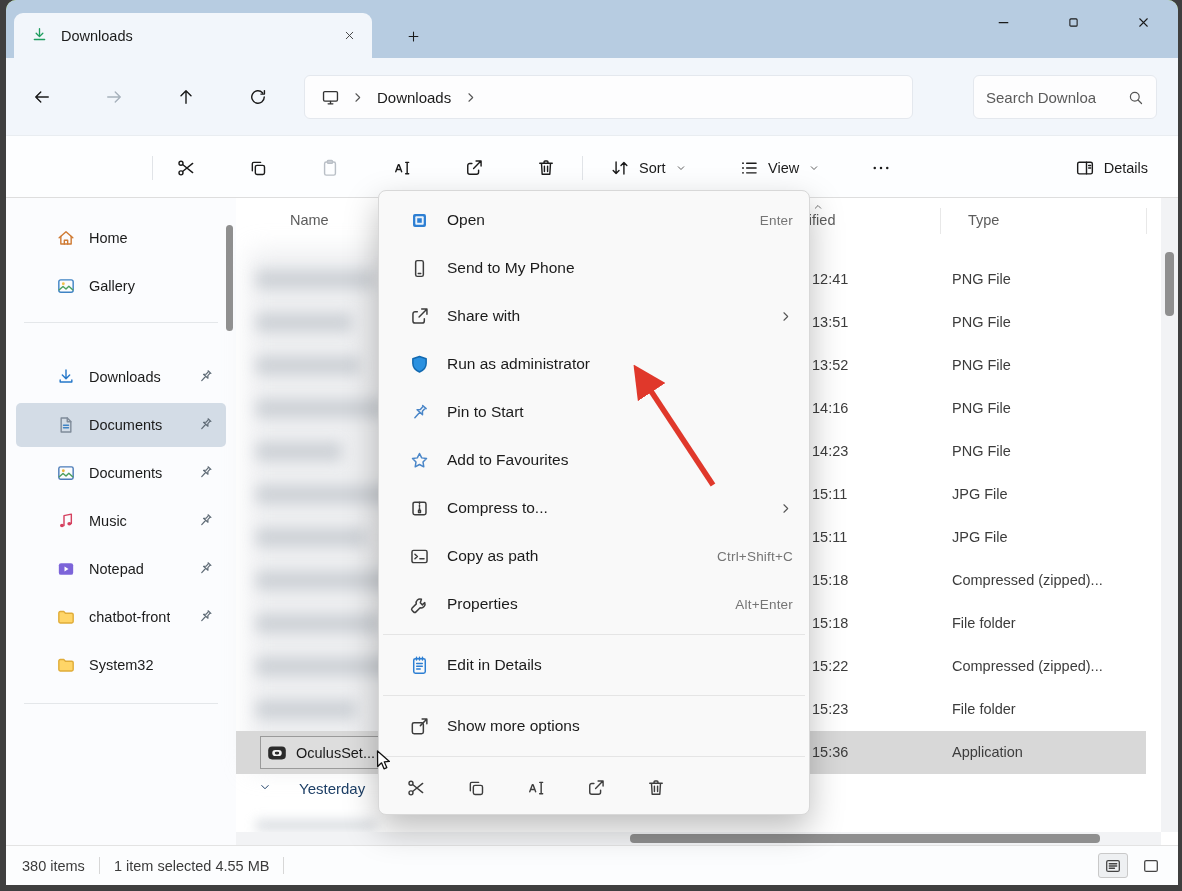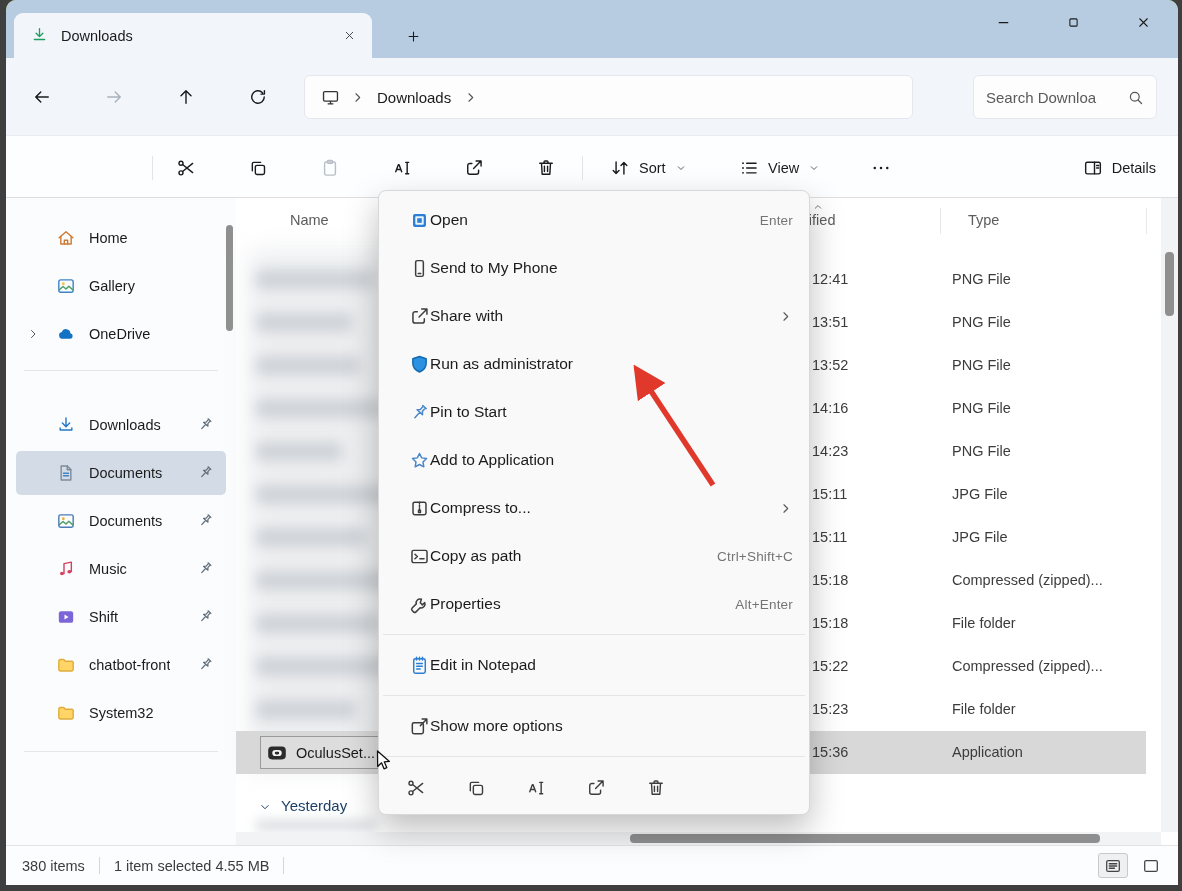--- a/index.html
+++ b/index.html
@@ -69,42 +69,42 @@
   .ch-sep{position:absolute;top:10px;width:1px;height:26px;background:#e8e8e8}
   .ch-sep.a{left:704px}.ch-sep.b{left:910px}
   .fog{position:absolute;left:12px;top:52px;width:160px;height:520px;background:rgba(205,210,216,.35);filter:blur(12px);border-radius:10px}
   .row{position:absolute;left:0;height:43px;width:910px}
   .row.sel{background:#d8d8d8}
   .blur{position:absolute;left:20px;top:12px;height:19px;border-radius:4px;background:#c3c8ce;filter:blur(7px);opacity:.75}
   .cell-t{position:absolute;left:576px;top:0;line-height:43px;font-size:14.5px;color:#3c3c3c}
   .cell-ty{position:absolute;left:716px;top:0;line-height:43px;font-size:14.5px;color:#3c3c3c}
   .filechip{position:absolute;left:24px;top:5px;height:33px;display:flex;align-items:center;gap:8px;padding:0 10px 0 5px;border:1px solid #9a9a9a;font-size:14.5px;background:rgba(255,255,255,.15)}
   .oc-ic{width:22px;height:22px}
-  .group-row{position:absolute;left:0;top:582px;height:34px;display:flex;align-items:flex-end;gap:9px;padding-left:22px;color:#1d3f66;font-size:15px}
+  .group-row{position:absolute;left:0;top:582px;height:34px;display:flex;align-items:flex-start;gap:27px;padding-left:22px;color:#1d3f66;font-size:15px}
   .group-chev{width:14px;height:14px;color:#1d3f66}
   .blur2{position:absolute;left:20px;top:622px;width:120px;height:11px;background:#c9ced4;filter:blur(6px);opacity:.7}
   .vscroll{position:absolute;right:0;top:0;width:17px;height:634px;background:#f2f3f5}
   .vthumb{position:absolute;left:4px;top:54px;width:9px;height:64px;border-radius:4px;background:#8f8f8f}
   .hscroll{position:absolute;left:0;bottom:0;height:13px;width:925px;background:#f2f3f5}
   .hthumb{position:absolute;left:394px;top:2px;height:9px;width:470px;border-radius:4px;background:#8f8f8f}
 
   
   .statusbar{position:absolute;left:0;top:845px;width:100%;height:40px;background:#fcfdfe;border-top:1px solid #e3e3e3;display:flex;align-items:center;padding:0 12px 0 16px;font-size:14.5px;color:#3c3c3c}
   .sb-sep{width:1px;height:17px;background:#d7d7d7;margin:0 14px}
   .sb-size{margin-left:4px}
   .sb-right{margin-left:auto;display:flex;gap:8px}
   .sb-btn{width:30px;height:25px;display:flex;align-items:center;justify-content:center;color:#444;border-radius:3px}
   .sb-btn.active{background:#eef0f2;border:1px solid #c9c9c9}
   .sb-btn span{width:18px;height:18px}
 
   
   .ctx{position:absolute;left:378px;top:190px;width:432px;background:#f9f9f9;border:1px solid #d8d8d8;border-radius:8px;box-shadow:0 14px 34px rgba(0,0,0,.26);padding:5px 0 8px;z-index:50}
   .ctx-item{height:48px;display:flex;align-items:center;padding:0 16px 0 30px;font-size:15.5px;border-radius:4px}
   .ctx-ic{width:21px;height:21px;flex:none;color:#3d3d3d}
-  .ctx-lbl{flex:1}
+  .ctx-lbl{margin-left:17px;flex:1}
   .ctx-sc{font-size:13.5px;color:#757575;letter-spacing:.2px}
   .ctx-chev{width:15px;height:15px;color:#555}
   .ctx-sep{height:1px;background:#e5e5e5;margin:6px 4px}
   .ctx-row{display:flex;align-items:center;padding:9px 0 2px 21px}
   .ctx-rowbtn{width:32px;height:32px;margin-right:28px;display:flex;align-items:center;justify-content:center;color:#3d3d3d;border-radius:4px}
   .ctx-rowbtn span{width:20px;height:20px}
 
   .red-arrow{position:absolute;left:615px;top:352px;z-index:60}
   .cursor{position:absolute;left:372px;top:748px;width:22px;height:26px;z-index:70}
 </style>
@@ -302,21 +302,21 @@
     </div>
     <div class="tbtn icononly" style="left:853px">
         <span class="tb-ic" data-icon="more">
           <svg viewBox="0 0 24 24" fill="none" stroke="currentColor" stroke-width="1.7" stroke-linecap="round" stroke-linejoin="round">
             <circle cx="4.5" cy="12" r="1.5" fill="currentColor" stroke="none"></circle>
             <circle cx="12" cy="12" r="1.5" fill="currentColor" stroke="none"></circle>
             <circle cx="19.5" cy="12" r="1.5" fill="currentColor" stroke="none"></circle>
           </svg>
         </span>
       </div>
-    <div class="tbtn" style="right:12px">
+    <div class="tbtn" style="right:20px">
       <span class="tb-ic" data-icon="pane">
           <svg viewBox="0 0 24 24" fill="none" stroke="currentColor" stroke-width="1.7" stroke-linecap="round" stroke-linejoin="round">
             <rect x="3.2" y="5" width="17.6" height="14" rx="2"></rect>
             <path d="M13.8 5v14M16.4 9h2.4M16.4 12h2.4"></path>
           </svg>
         </span>
       <span>Details</span>
     </div>
   </div>
 
@@ -336,33 +336,20 @@
     <div class="side-item">
       <span class="side-ic" data-icon="gallery">
           <svg viewBox="0 0 24 24" fill="none" stroke="currentColor" stroke-width="1.7" stroke-linecap="round" stroke-linejoin="round">
             <rect x="3.4" y="4.6" width="17.2" height="14.8" rx="2.4" stroke="#3f83c4"></rect>
             <circle cx="8.8" cy="9.3" r="1.7" fill="#f2c14e" stroke="none"></circle>
             <path d="M4 16.6l4.4-4 3.6 3.1 3.4-3.4 4.6 4.3" stroke="#4ba05f"></path>
           </svg>
         </span>
       <span class="side-lbl">Gallery</span>
     </div>
-    <div class="side-item">
-      <span class="side-exp" data-icon="chevR">
-          <svg viewBox="0 0 24 24" fill="none" stroke="currentColor" stroke-width="1.7" stroke-linecap="round" stroke-linejoin="round">
-            <path d="M9.5 6l6 6-6 6"></path>
-          </svg>
-        </span>
-      <span class="side-ic" data-icon="onedrive">
-          <svg viewBox="0 0 24 24" fill="none" stroke="currentColor" stroke-width="1.7" stroke-linecap="round" stroke-linejoin="round">
-            <path d="M7.2 17.6h9.6a3.3 3.3 0 0 0 .5-6.55A5.3 5.3 0 0 0 7 9.7a4 4 0 0 0 .2 7.9z" fill="#1273c4" stroke="none"></path>
-          </svg>
-        </span>
-      <span class="side-lbl">OneDrive</span>
-    </div>
     <div class="side-div a"></div>
     <div class="side-item">
       <span class="side-ic" data-icon="downloads">
           <svg viewBox="0 0 24 24" fill="none" stroke="currentColor" stroke-width="1.7" stroke-linecap="round" stroke-linejoin="round">
             <path d="M12 3.6v10M7.6 9.6l4.4 4.4 4.4-4.4" stroke="#2577c9"></path>
             <path d="M5 18h14M5 18v-2.5M19 18v-2.5" stroke="#2577c9"></path>
           </svg>
         </span>
       <span class="side-lbl">Downloads</span>
       <span class="side-pin" data-icon="pin">
@@ -424,21 +411,21 @@
           </svg>
         </span>
     </div>
     <div class="side-item">
       <span class="side-ic" data-icon="videos">
           <svg viewBox="0 0 24 24" fill="none" stroke="currentColor" stroke-width="1.7" stroke-linecap="round" stroke-linejoin="round">
             <rect x="3.4" y="5" width="17.2" height="14" rx="2.6" fill="#7c64d9" stroke="none"></rect>
             <path d="M10.2 9.1l4.8 2.9-4.8 2.9z" fill="#fff" stroke="none"></path>
           </svg>
         </span>
-      <span class="side-lbl">Shift</span>
+      <span class="side-lbl">Notepad</span>
       <span class="side-pin" data-icon="pin">
           <svg viewBox="0 0 24 24" fill="none" stroke="currentColor" stroke-width="1.7" stroke-linecap="round" stroke-linejoin="round">
             <g transform="rotate(42 12 12)">
               <path d="M9.3 3.6h5.4M10.4 3.6v5.2l-2.6 2.7h8.4l-2.6-2.7V3.6M12 11.5v8.4"></path>
             </g>
           </svg>
         </span>
     </div>
     <div class="side-item">
       <span class="side-ic" data-icon="folder">
@@ -649,21 +636,21 @@
         </svg>
       </span>
     <span class="ctx-lbl">Pin to Start</span>
   </div>
   <div class="ctx-item">
     <span class="ctx-ic" data-icon="star">
         <svg viewBox="0 0 24 24" fill="none" stroke="currentColor" stroke-width="1.7" stroke-linecap="round" stroke-linejoin="round">
           <path d="M12 4l2.5 5 5.5.8-4 3.9.9 5.5-4.9-2.6-4.9 2.6.9-5.5-4-3.9 5.5-.8z" stroke="#4a86c8"></path>
         </svg>
       </span>
-    <span class="ctx-lbl">Add to Application</span>
+    <span class="ctx-lbl">Add to Favourites</span>
   </div>
   <div class="ctx-item">
     <span class="ctx-ic" data-icon="zip">
         <svg viewBox="0 0 24 24" fill="none" stroke="currentColor" stroke-width="1.7" stroke-linecap="round" stroke-linejoin="round">
           <rect x="4.6" y="4.8" width="14.8" height="14.4" rx="2"></rect>
           <path d="M12 4.8v1.6M12 8v1.6M12 11.2v1.6M10.9 14h2.2v2.6h-2.2z"></path>
         </svg>
       </span>
     <span class="ctx-lbl">Compress to...</span>
     <span class="ctx-chev" data-icon="chevR">
@@ -694,21 +681,21 @@
   <div class="ctx-sep"></div>
   <div class="ctx-item">
     <span class="ctx-ic" data-icon="notepad">
         <svg viewBox="0 0 24 24" fill="none" stroke="currentColor" stroke-width="1.7" stroke-linecap="round" stroke-linejoin="round">
           <g stroke="#2d7fd3">
             <rect x="5.4" y="4.2" width="13.2" height="16.6" rx="2"></rect>
             <path d="M8.6 2.6v3M12 2.6v3M15.4 2.6v3M8.8 9.6h6.4M8.8 12.8h6.4M8.8 16h4"></path>
           </g>
         </svg>
       </span>
-    <span class="ctx-lbl">Edit in Notepad</span>
+    <span class="ctx-lbl">Edit in Details</span>
   </div>
   <div class="ctx-sep"></div>
   <div class="ctx-item">
     <span class="ctx-ic" data-icon="moreopts">
         <svg viewBox="0 0 24 24" fill="none" stroke="currentColor" stroke-width="1.7" stroke-linecap="round" stroke-linejoin="round">
           <rect x="3.8" y="7.6" width="12.6" height="12.6" rx="2"></rect>
           <path d="M13 11l7.2-7.2M15 3.4h5.4v5.4"></path>
         </svg>
       </span>
     <span class="ctx-lbl">Show more options</span>

